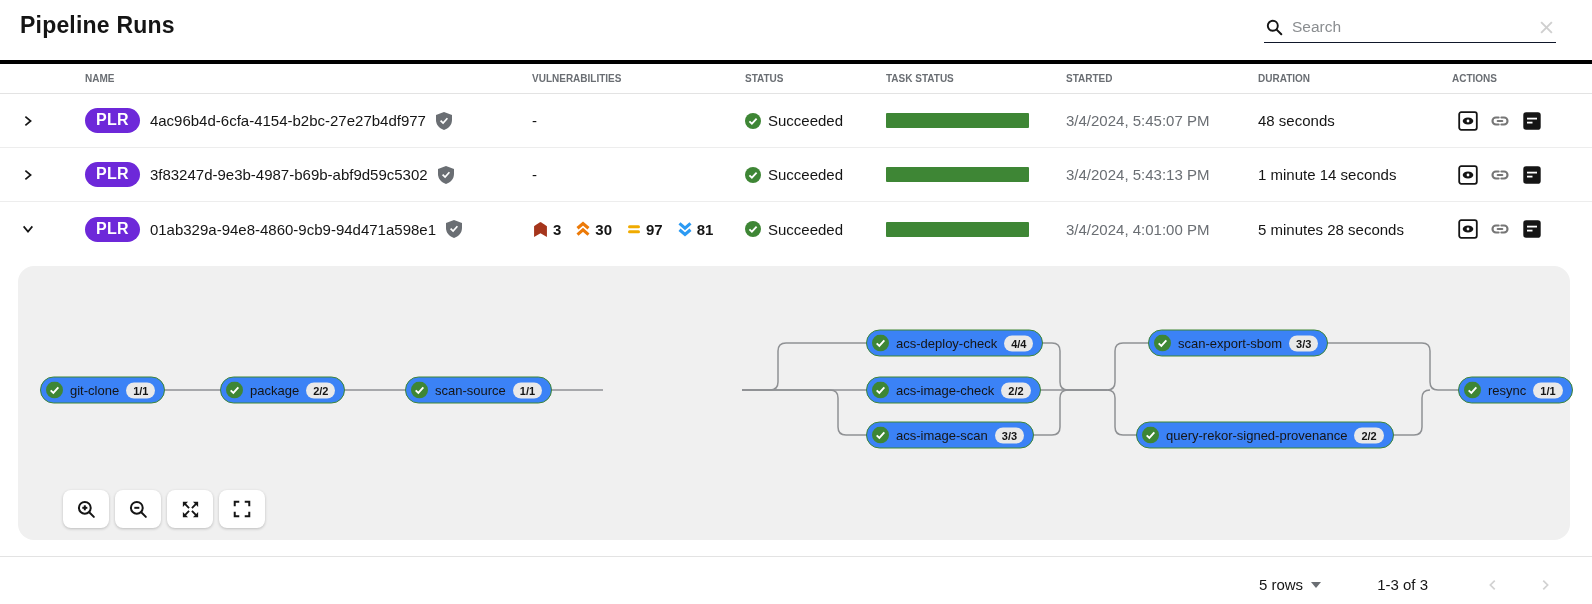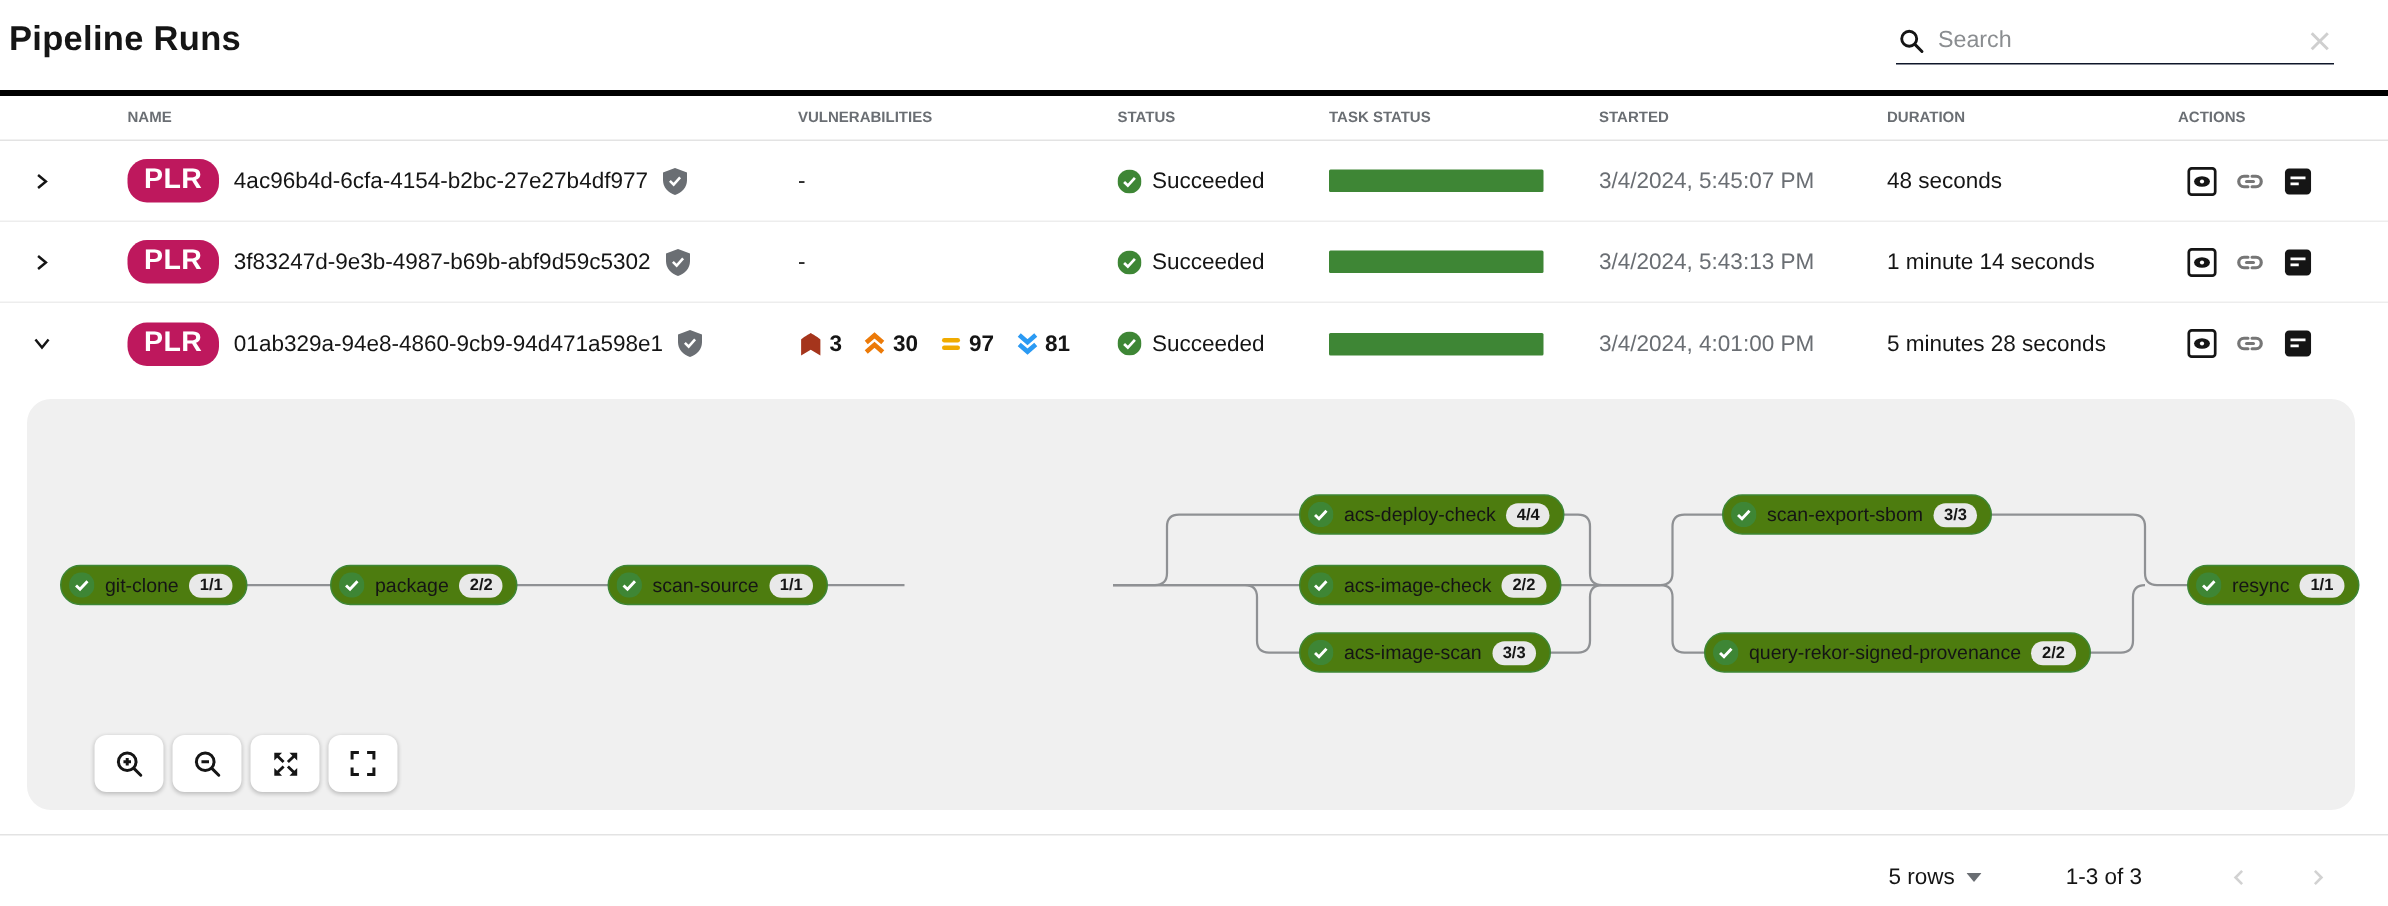--- a/index.html
+++ b/index.html
@@ -1,56 +1,56 @@
 <!DOCTYPE html>
 <html><head>
 <meta charset="utf-8">
 <style>
   * { box-sizing: border-box; margin: 0; padding: 0; }
   html,body { width:1592px; height:604px; background:#fff; overflow:hidden;
     font-family:"Liberation Sans", sans-serif; color:#151515; }
 
   
   .topbar { display:flex; align-items:flex-start; justify-content:space-between;
-    height:60px; padding:12px 36px 0 6px; }
+    height:60px; padding:12px 36px 0 20px; }
   .page-title { font-size:23px; font-weight:700; letter-spacing:.2px; }
   .searchbox { width:292px; display:flex; align-items:center; gap:9px;
     border-bottom:1px solid #0f172a; padding:4px 2px 6px 2px; margin-top:2px; }
   .searchbox input { border:none; outline:none; flex:1; font-size:15.5px;
     font-family:"Liberation Sans",sans-serif; color:#151515; background:transparent; }
   .searchbox input::placeholder { color:#8a8d90; }
   .icon-btn { background:none; border:none; cursor:pointer; display:flex; align-items:center; }
 
   
   .grid-row { display:grid;
     grid-template-columns:56px 476px 213px 141px 180px 192px 194px 1fr;
     align-items:center; }
   .thead { height:34px; border-top:4px solid #000000; border-bottom:1px solid #e3e3e3;
     font-size:10px; font-weight:700; color:#6a6e73; }
   .thead .col-name { padding-left:29px; }
   .trow { height:54px; border-bottom:1px solid #ededed; font-size:15px; }
   .trow.expanded { border-bottom:none; }
   .expand-cell { display:flex; justify-content:center; }
   .expand-toggle { background:none; border:none; cursor:pointer; display:flex; padding:4px; }
   .name-cell { display:flex; align-items:center; padding-left:29px; gap:10px; cursor:pointer; }
-  .plr-badge { background:#be185d; color:#fff; font-weight:700; font-size:19px;
+  .plr-badge { background:#6d28d9; color:#fff; font-weight:700; font-size:16px;
     padding:3px 11px 4px; border-radius:13px; letter-spacing:.3px; }
   .vuln-cell { display:flex; align-items:center; gap:6px; font-weight:700; font-size:15px; }
   .vuln-group { display:flex; align-items:center; gap:4px; margin-right:8px; }
   .status-cell { display:flex; align-items:center; gap:7px; }
   .task-bar { width:143px; height:15px; background:#3e8635; border-radius:1px; }
   .started-cell { color:#6a6e73; }
   .actions-cell { display:flex; align-items:center; gap:11px; padding-left:6px; }
 
   
   .graph-panel { position:relative; width:1552px; height:274px; margin:10px 0 0 18px;
     background:#f0f0f0; border-radius:16px; }
   .edges { position:absolute; left:0; top:0; }
   .task-node { position:absolute; transform:translateY(-50%); display:inline-flex;
-    align-items:center; gap:7px; background:#4d7c0f; border:1.5px solid #3e8635;
+    align-items:center; gap:7px; background:#3b82f6; border:1.5px solid #3e8635;
     border-radius:14px; height:27px; padding:0 9px 0 5px; font-size:13px;
     white-space:nowrap; cursor:pointer; }
   .task-count { background:#e9e9e9; border-radius:9px; font-size:11px; font-weight:700;
     padding:2px 7px; }
   .graph-controls { position:absolute; left:45px; top:224px; display:flex; gap:6px; }
   .ctrl-btn { width:46px; height:38px; background:#fff; border:none; border-radius:8px;
     box-shadow:0 1px 3px rgba(0,0,0,.22); display:flex; align-items:center;
     justify-content:center; cursor:pointer; }
 
   

